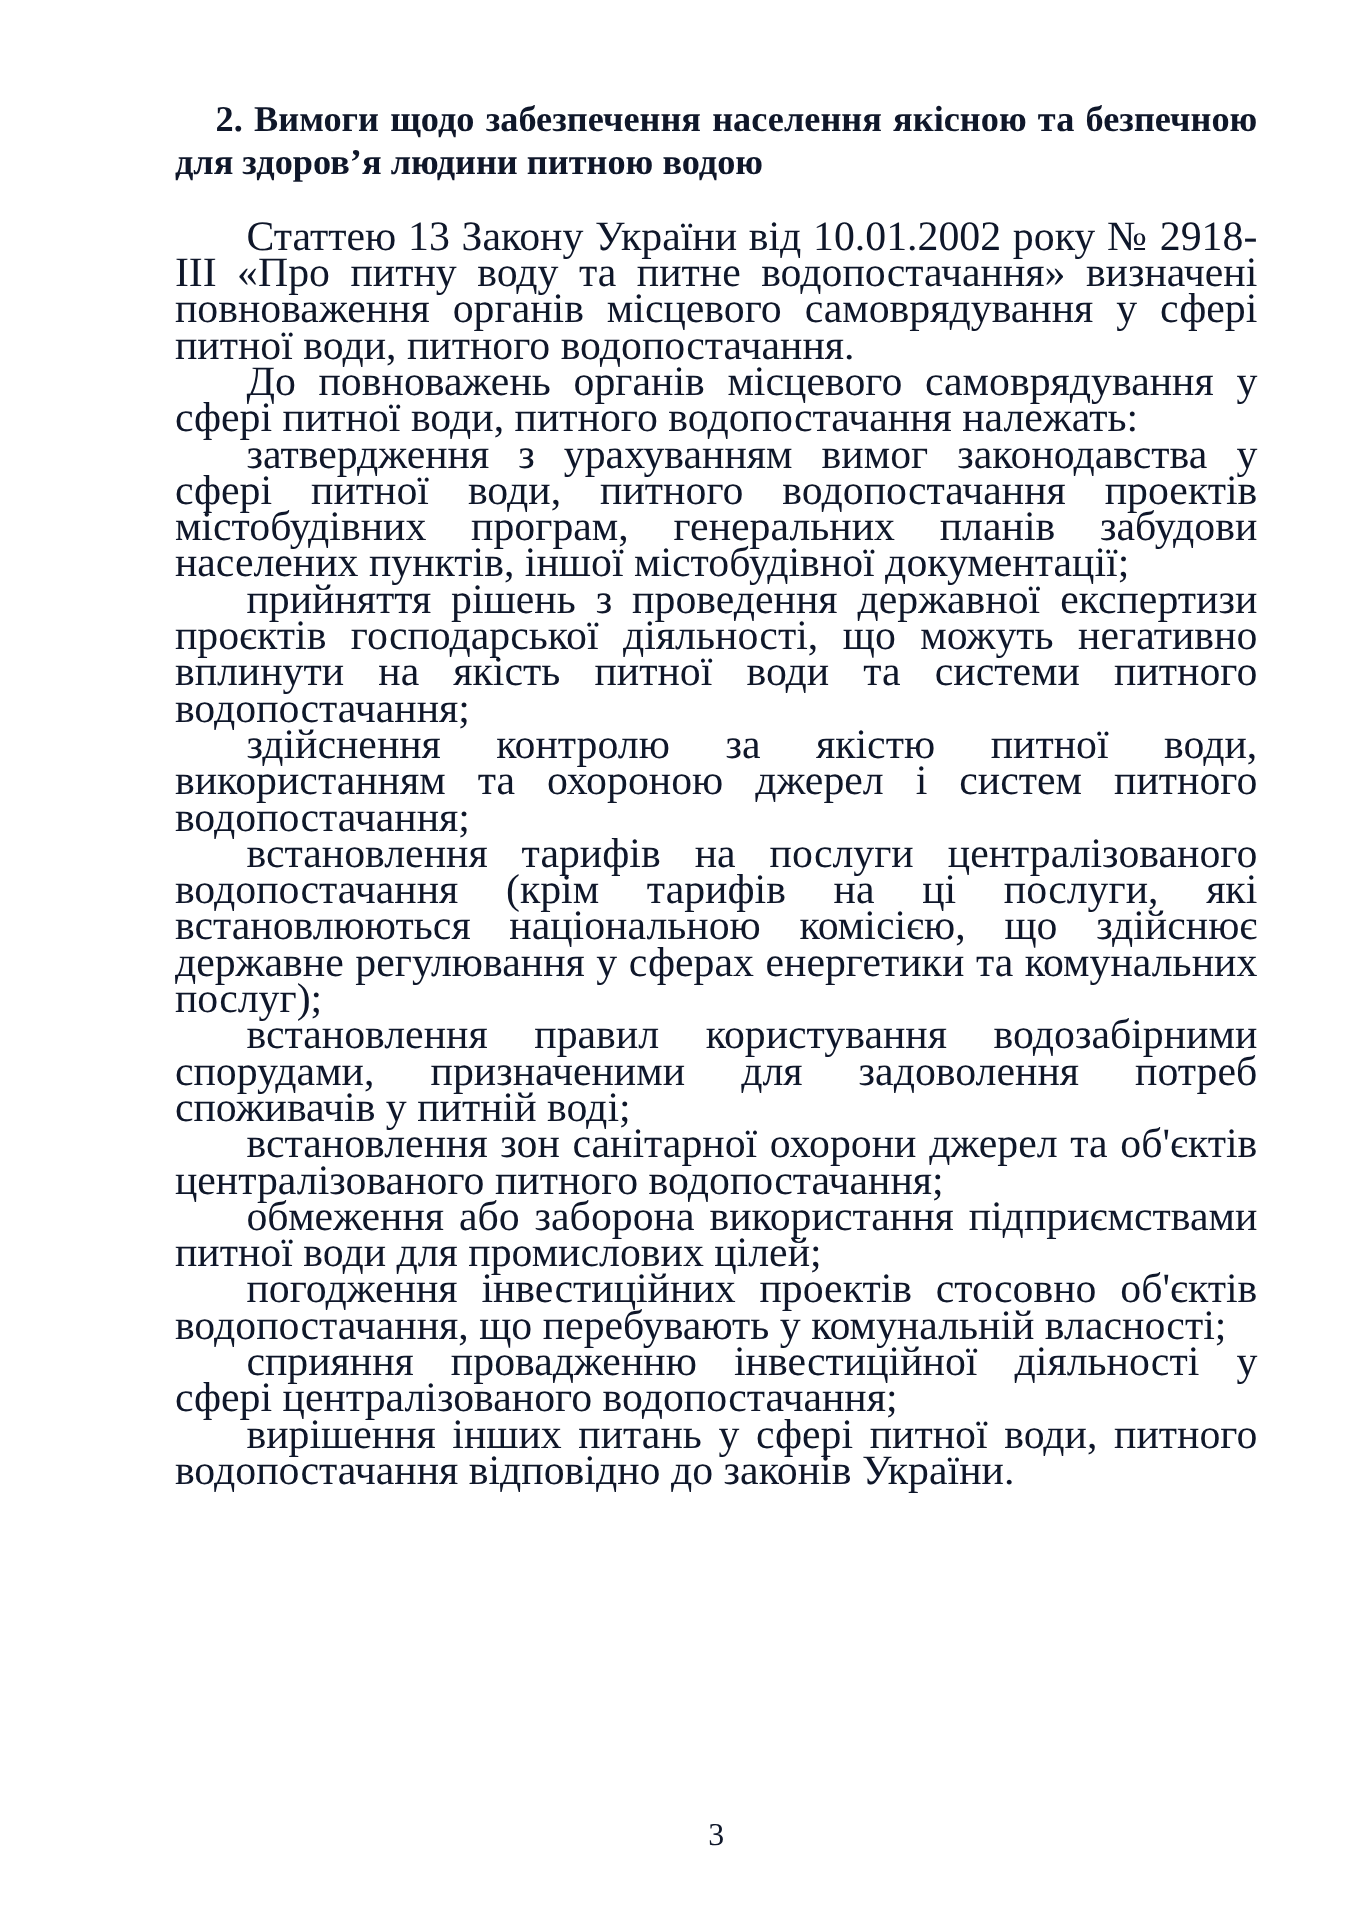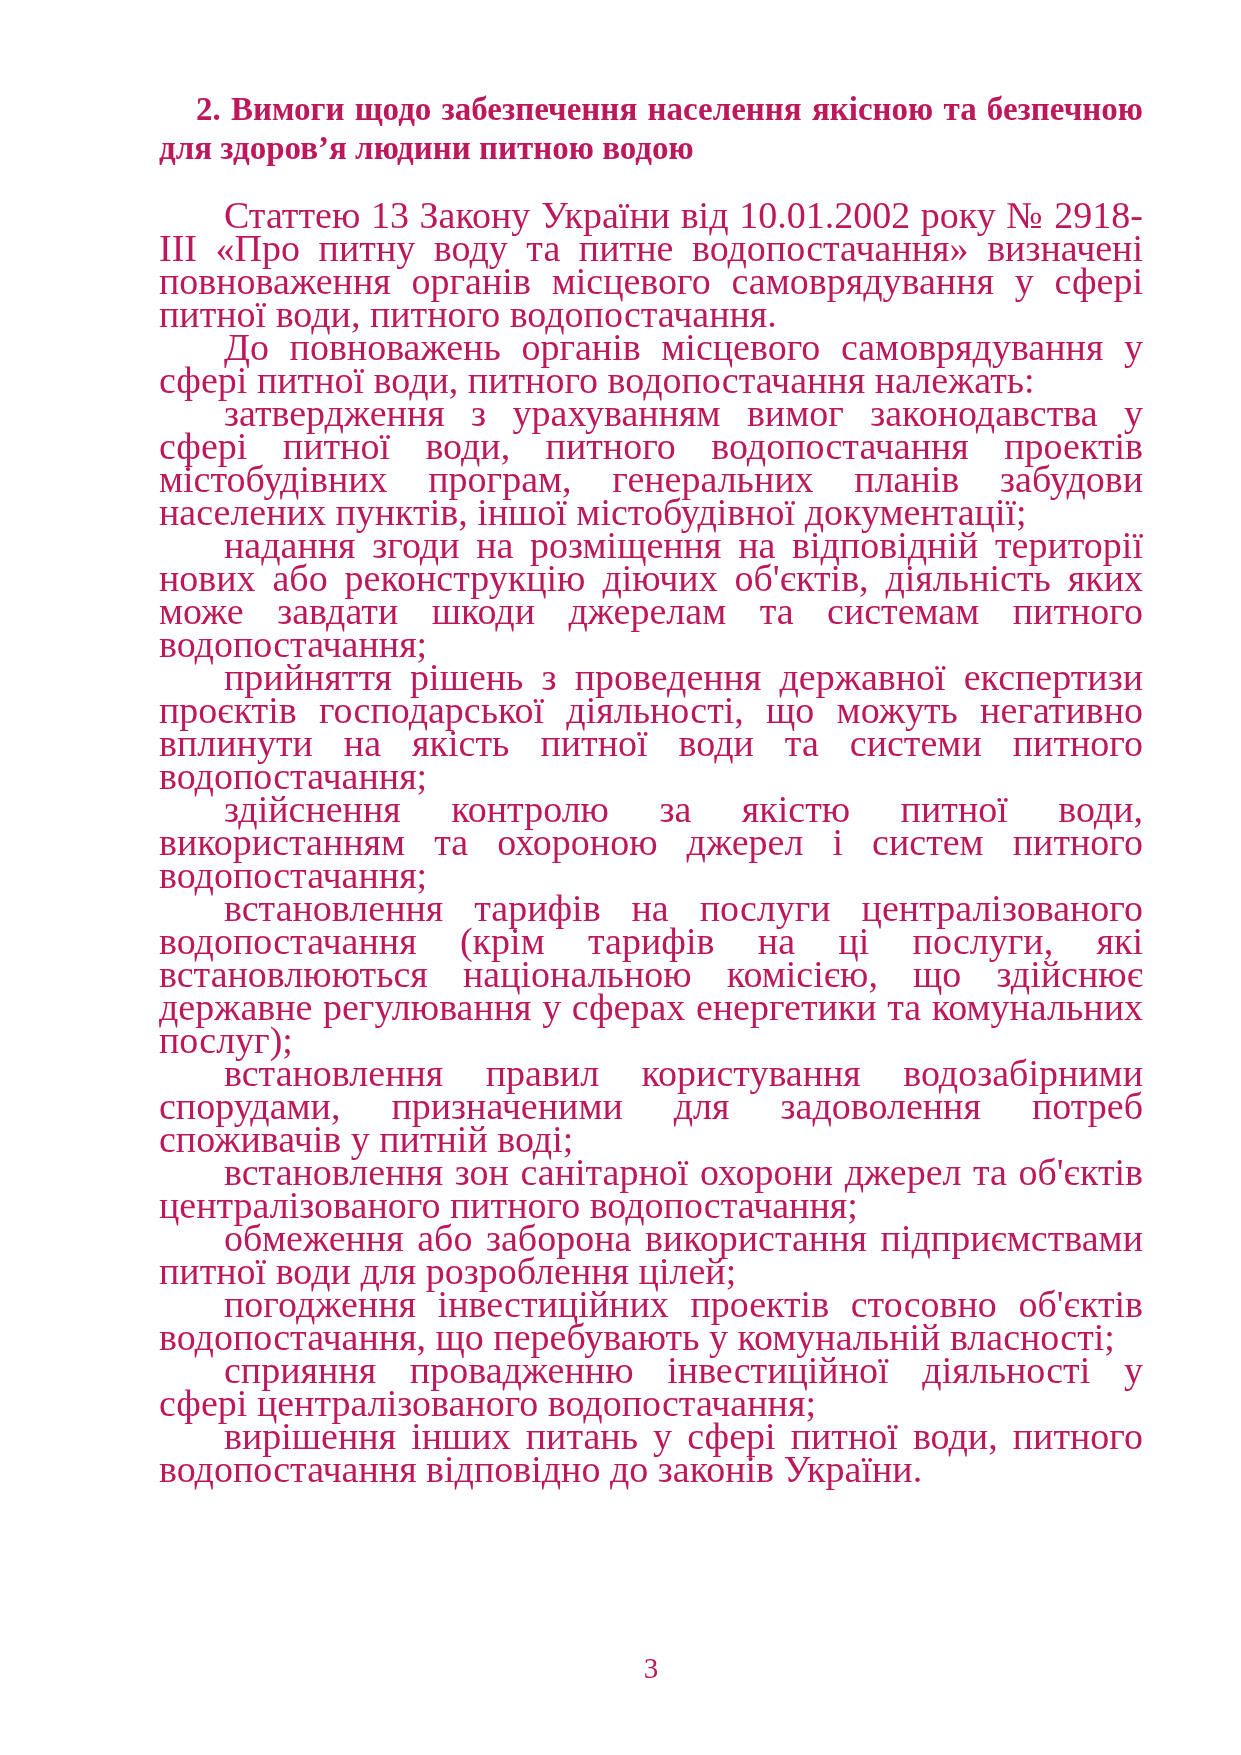--- a/index.html
+++ b/index.html
@@ -5,21 +5,21 @@
   html, body {
     margin: 0;
     padding: 0;
     background: #ffffff;
   }
   .page {
     position: relative;
     width: 1241px;
     height: 1755px;
     background: #ffffff;
-    color: #be185d;
+    color: #0f172a;
     font-family: "Liberation Serif", "DejaVu Serif", serif;
     box-sizing: border-box;
     padding: 90px 98px 0 159px;
     overflow: hidden;
   }
   .heading {
     margin: 0 0 31px 0;
     font-size: 33px;
     line-height: 39px;
     font-weight: bold;
@@ -49,26 +49,25 @@
 </head>
 <body>
 
 <div class="page">
   <h1 class="heading">2. Вимоги щодо забезпечення населення якісною та безпечною для здоров’я людини питною водою</h1>
 
   <div class="body-text">
       <p class="para">Статтею 13 Закону України від 10.01.2002 року № 2918-III «Про питну воду та питне водопостачання» визначені повноваження органів місцевого самоврядування у сфері питної води, питного водопостачання.</p>
       <p class="para">До повноважень органів місцевого самоврядування у сфері питної води, питного водопостачання належать:</p>
       <p class="para">затвердження з урахуванням вимог законодавства у сфері питної води, питного водопостачання проектів містобудівних програм, генеральних планів забудови населених пунктів, іншої містобудівної документації;</p>
-      <p class="para">надання згоди на розміщення на відповідній території нових або реконструкцію діючих об'єктів, діяльність яких може завдати шкоди джерелам та системам питного водопостачання;</p>
       <p class="para">прийняття рішень з проведення державної експертизи проєктів господарської діяльності, що можуть негативно вплинути на якість питної води та системи питного водопостачання;</p>
       <p class="para">здійснення контролю за якістю питної води, використанням та охороною джерел і систем питного водопостачання;</p>
       <p class="para">встановлення тарифів на послуги централізованого водопостачання (крім тарифів на ці послуги, які встановлюються національною комісією, що здійснює державне регулювання у сферах енергетики та комунальних послуг);</p>
       <p class="para">встановлення правил користування водозабірними спорудами, призначеними для задоволення потреб споживачів у питній воді;</p>
       <p class="para">встановлення зон санітарної охорони джерел та об'єктів централізованого питного водопостачання;</p>
-      <p class="para">обмеження або заборона використання підприємствами питної води для розроблення цілей;</p>
+      <p class="para">обмеження або заборона використання підприємствами питної води для промислових цілей;</p>
       <p class="para">погодження інвестиційних проектів стосовно об'єктів водопостачання, що перебувають у комунальній власності;</p>
       <p class="para">сприяння провадженню інвестиційної діяльності у сфері централізованого водопостачання;</p>
       <p class="para">вирішення інших питань у сфері питної води, питного водопостачання відповідно до законів України.</p>
     </div>
 
   <div class="page-number">3</div>
 </div>
 
 </body></html>

